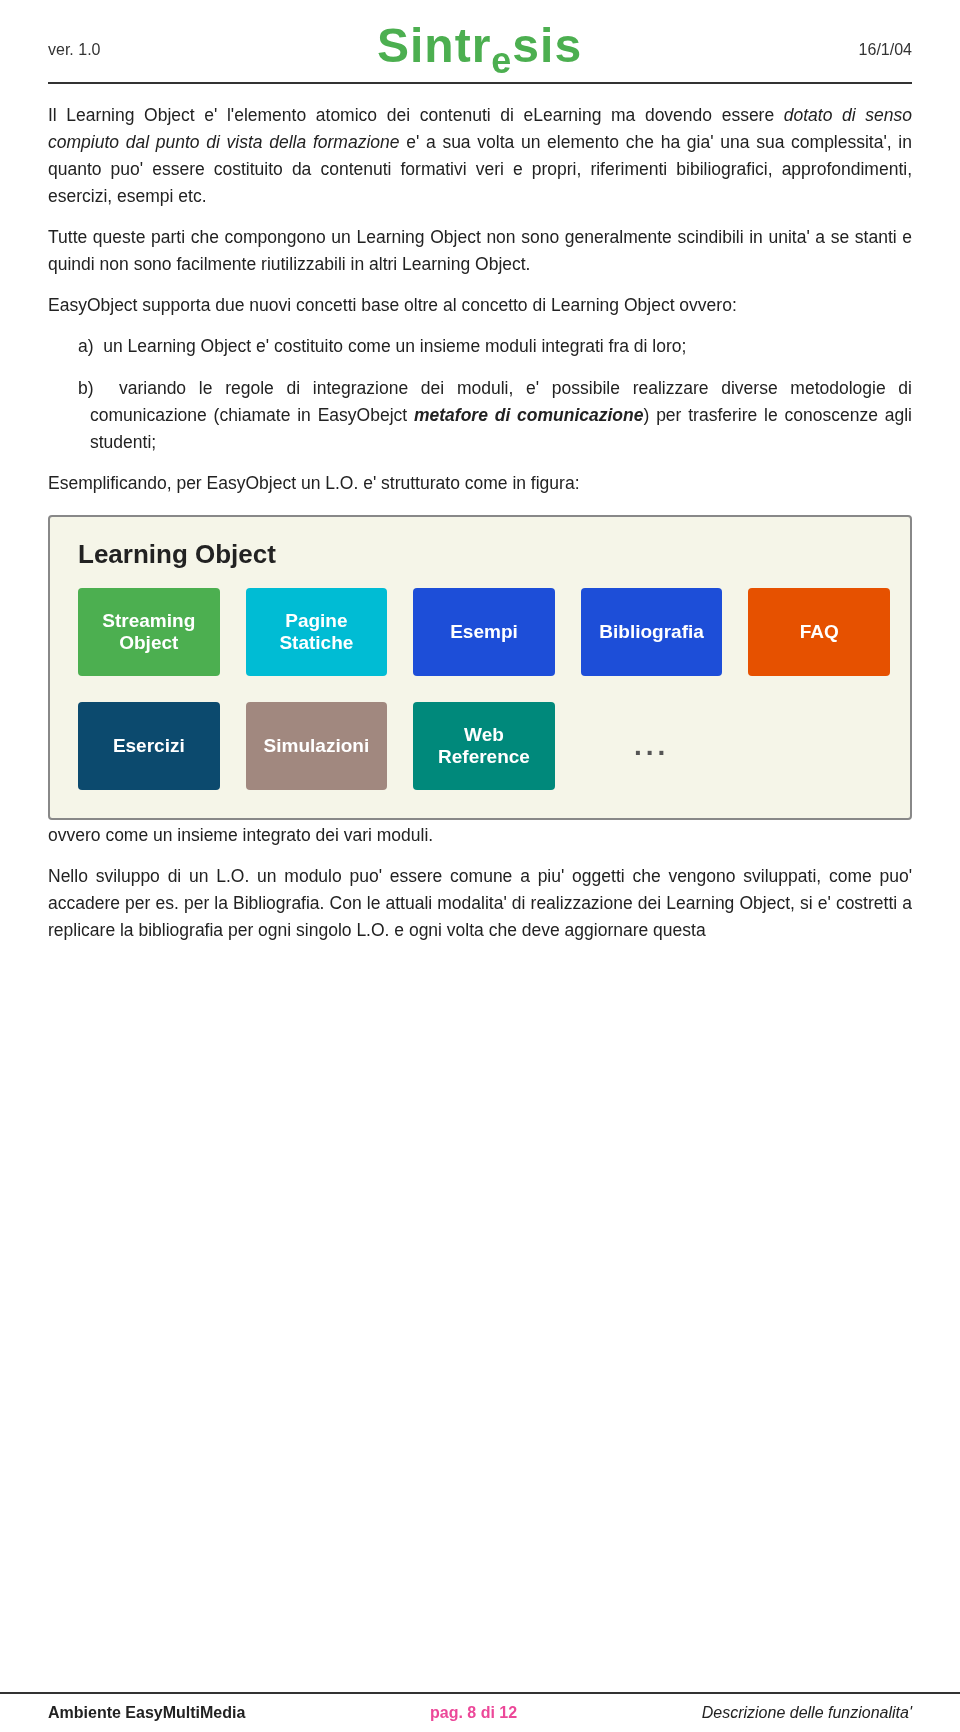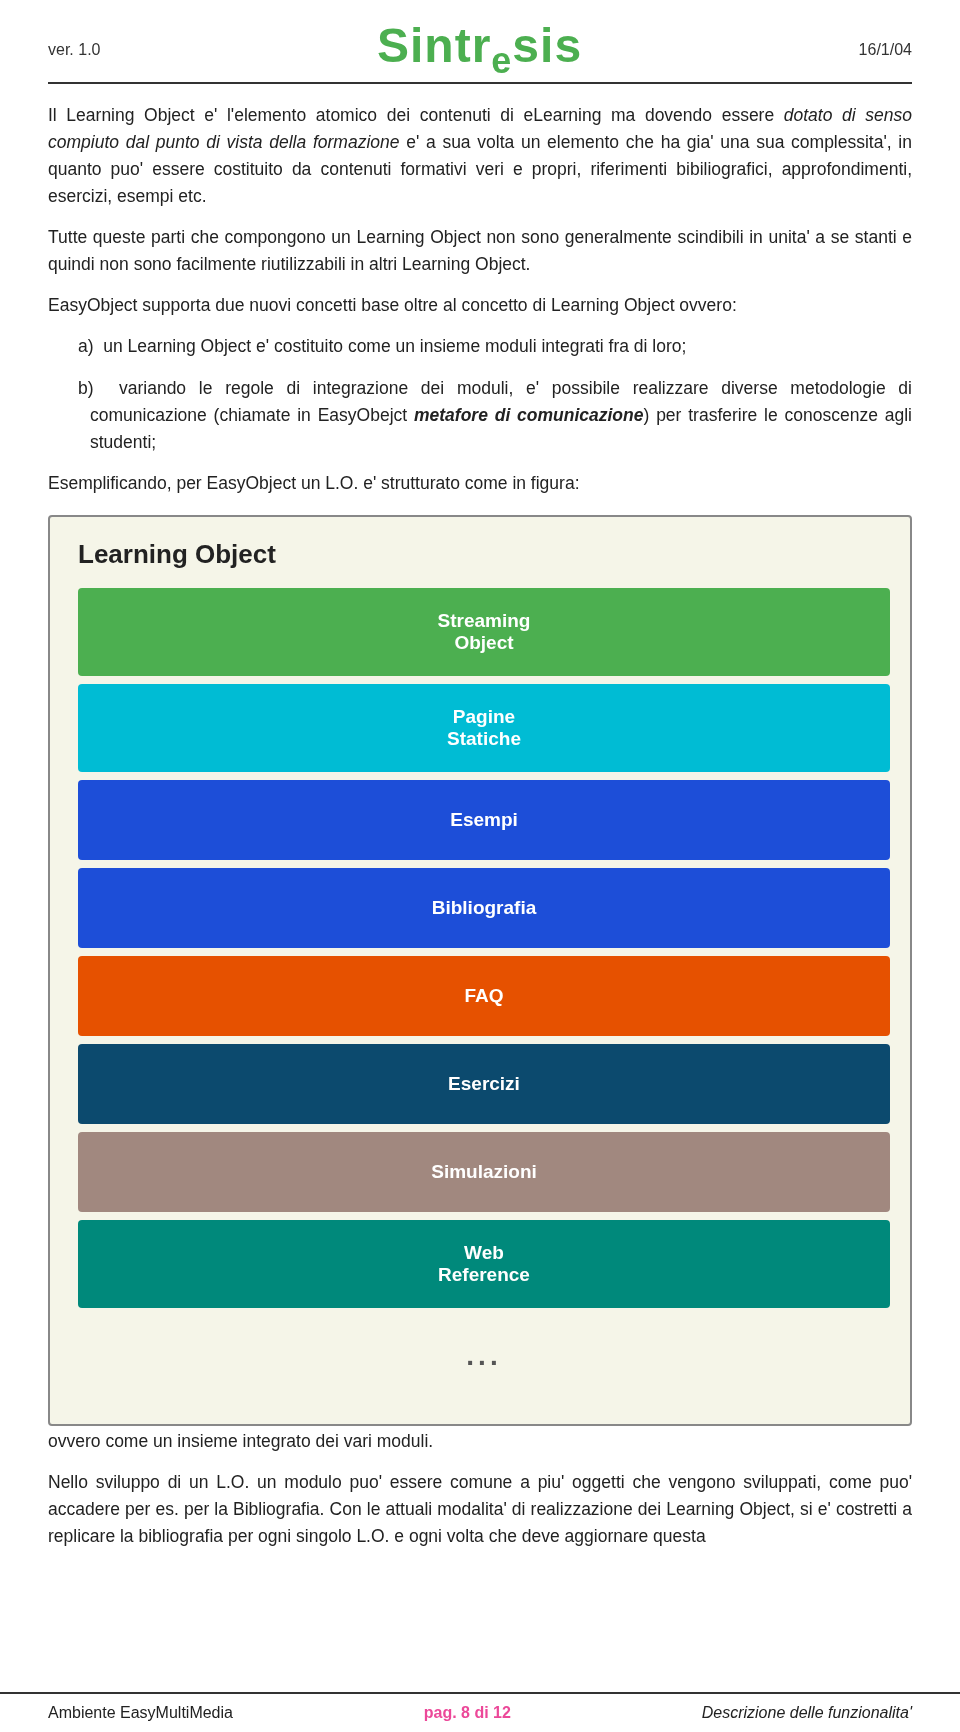--- a/index.html
+++ b/index.html
@@ -74,22 +74,22 @@
       margin: 18px 0 2px 0;
     }
     .lo-box-title {
       font-size: 26px;
       font-weight: bold;
       color: #222;
       margin-bottom: 18px;
     }
     .lo-grid {
       display: grid;
-      grid-template-columns: repeat(1, 1fr);
-      gap: 8px;
+      grid-template-columns: repeat(5, 1fr);
+      gap: 26px;
     }
     .lo-cell {
       border-radius: 4px;
       color: #fff;
       font-size: 19px;
       font-weight: bold;
       text-align: center;
       padding: 22px 10px;
       display: flex;
       align-items: center;
@@ -114,21 +114,21 @@
       width: 960px;
       background: #fff;
       border-top: 2px solid #333;
       display: flex;
       justify-content: space-between;
       align-items: center;
       padding: 10px 48px;
       font-size: 16px;
     }
     .footer-left {
-      font-weight: normal;
+      font-weight: bold;
       color: #222;
     }
     .footer-center {
       color: #ec4899;
       font-weight: bold;
     }
     .footer-right {
       font-style: italic;
       color: #222;
     }

